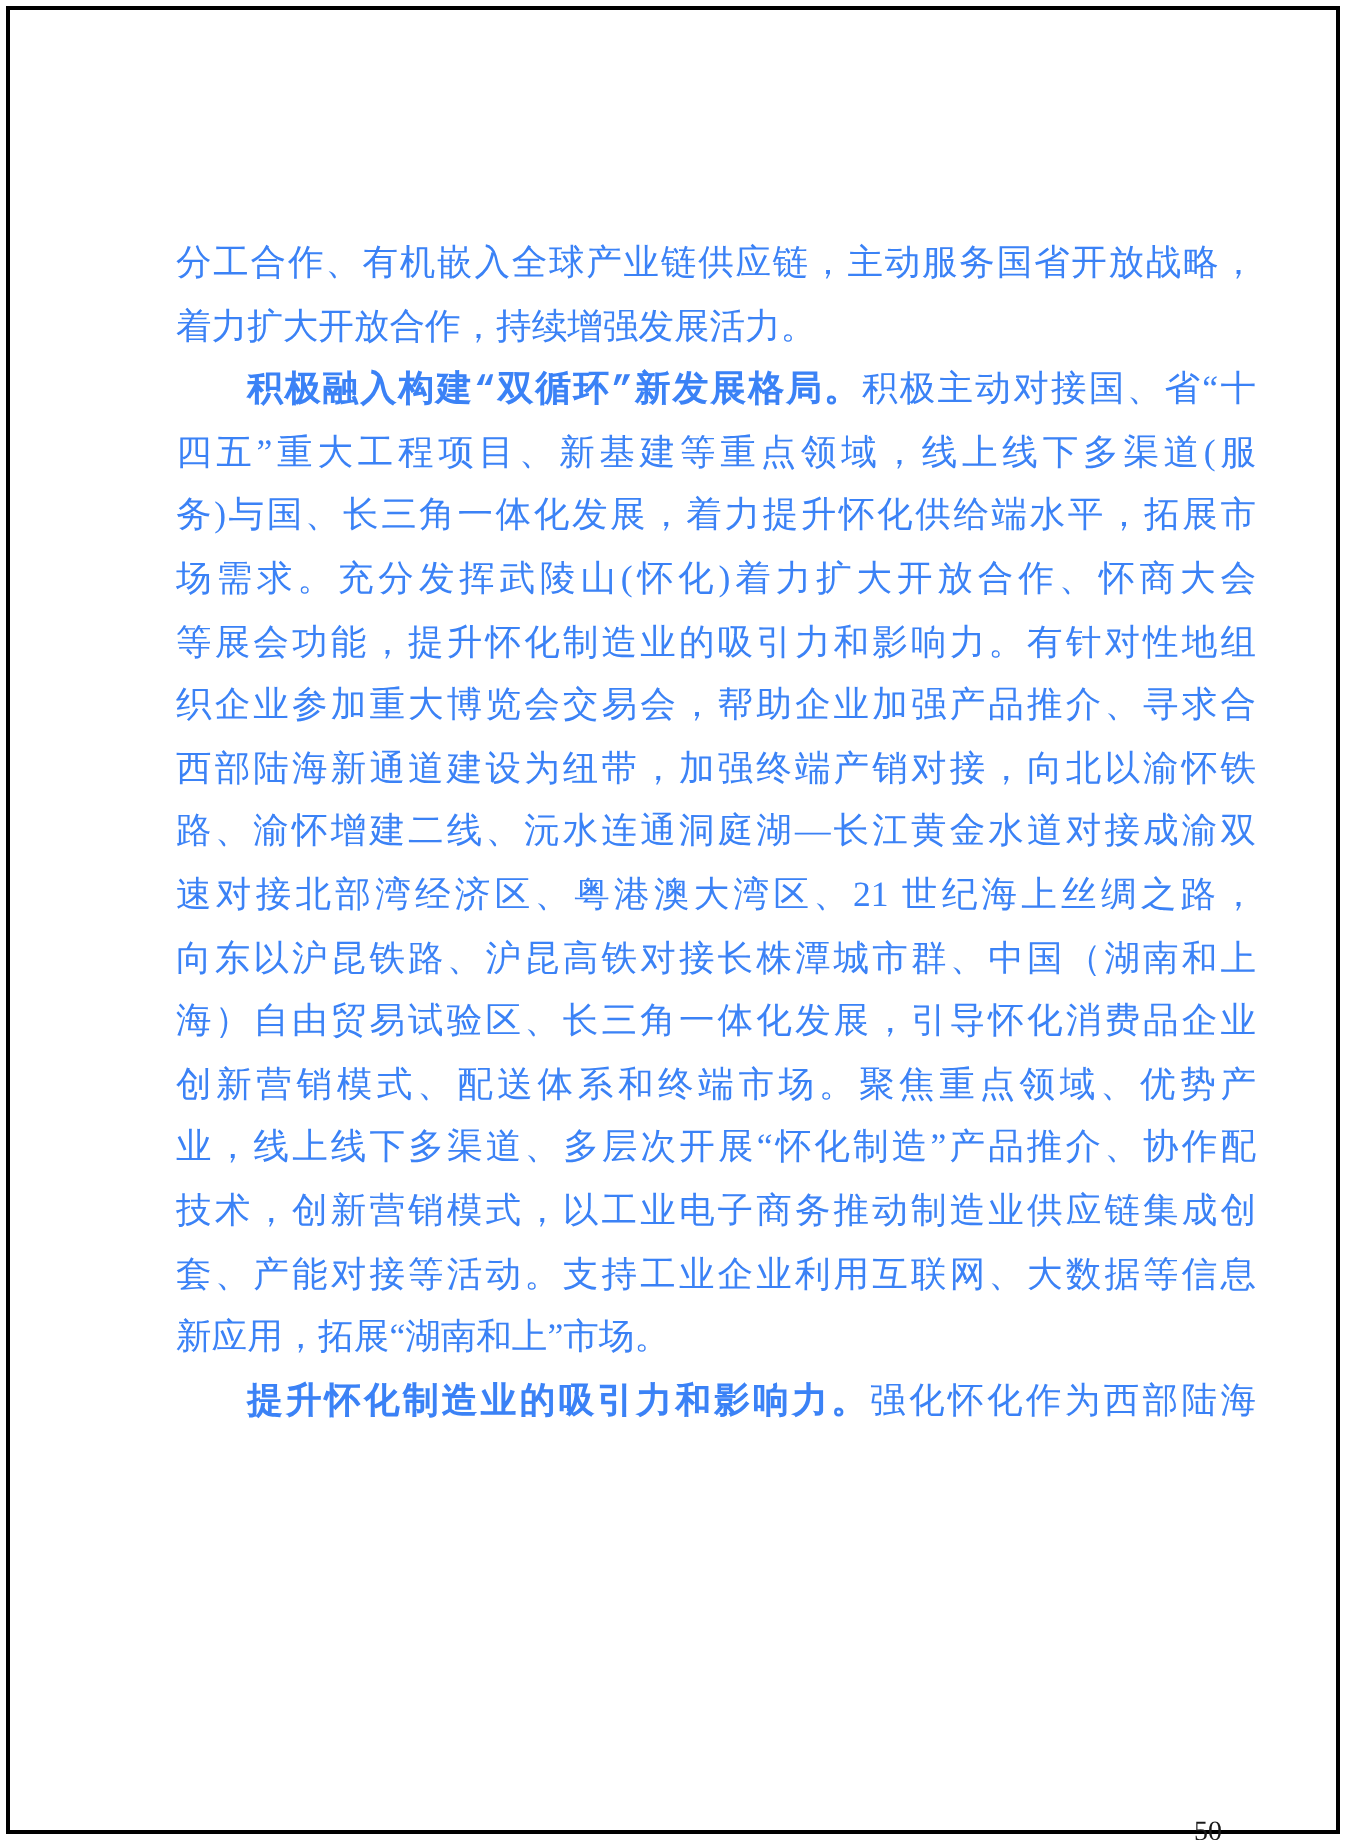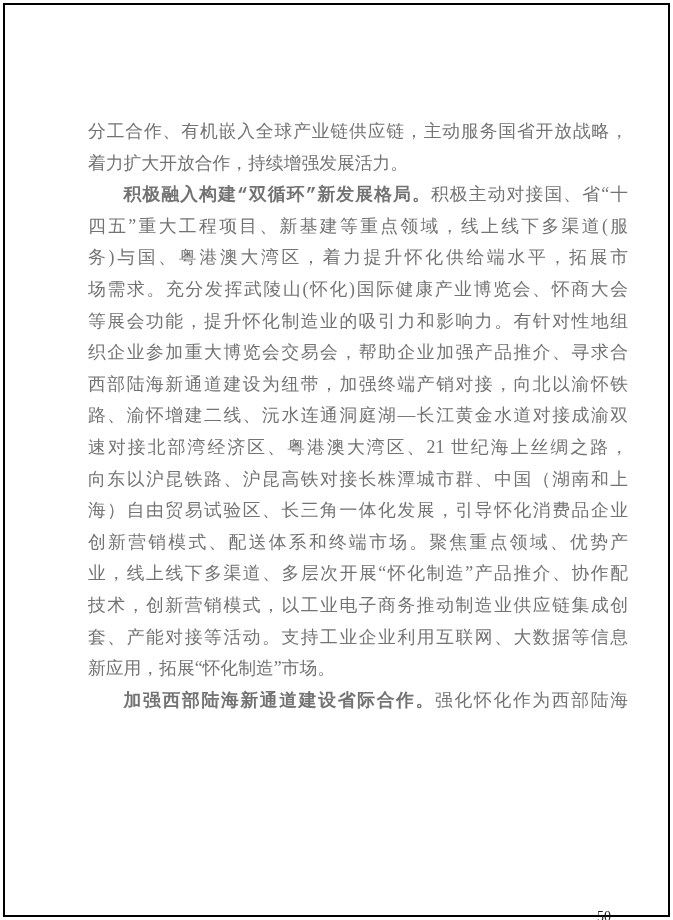--- a/index.html
+++ b/index.html
@@ -22,21 +22,21 @@
     right: 3px;
     bottom: 3px;
     border: 2px solid #000000;
     pointer-events: none;
   }
   #body-text {
     position: absolute;
     left: 88px;
     top: 116px;
     width: 540px;
-    color: #737373;
+    color: #3b82f6;
     font-size: 17.8px;
   }
   .line {
     height: 31.6px;
     line-height: 31.6px;
     white-space: nowrap;
     letter-spacing: 0;
   }
   .line.j {
     white-space: normal;
@@ -64,30 +64,30 @@
 </head>
 <body>
 
 <div id="page">
   <div id="page-border"></div>
   <div id="body-text">
       <div class="line j">分工合作、有机嵌入全球产业链供应链，主动服务国省开放战略，</div>
       <div class="line">着力扩大开放合作，持续增强发展活力。</div>
       <div class="line j indent"><b>积极融入构建“双循环”新发展格局。</b>积极主动对接国、省“十</div>
       <div class="line j">四五”重大工程项目、新基建等重点领域，线上线下多渠道(服</div>
-      <div class="line j">务)与国、粤港澳大湾区，着力提升怀化供给端水平，拓展市</div>
-      <div class="line j">场需求。充分发挥武陵山(怀化)国际健康产业博览会、怀商大会</div>
+      <div class="line j">务)与国、长三角一体化发展，着力提升怀化供给端水平，拓展市</div>
+      <div class="line j">场需求。充分发挥武陵山(怀化)着力扩大开放合作、怀商大会</div>
       <div class="line j">等展会功能，提升怀化制造业的吸引力和影响力。有针对性地组</div>
       <div class="line j">织企业参加重大博览会交易会，帮助企业加强产品推介、寻求合</div>
       <div class="line j">西部陆海新通道建设为纽带，加强终端产销对接，向北以渝怀铁</div>
       <div class="line j">路、渝怀增建二线、沅水连通洞庭湖—长江黄金水道对接成渝双</div>
       <div class="line j">速对接北部湾经济区、粤港澳大湾区、21 世纪海上丝绸之路，</div>
       <div class="line j">向东以沪昆铁路、沪昆高铁对接长株潭城市群、中国（湖南和上</div>
       <div class="line j">海）自由贸易试验区、长三角一体化发展，引导怀化消费品企业</div>
       <div class="line j">创新营销模式、配送体系和终端市场。聚焦重点领域、优势产</div>
       <div class="line j">业，线上线下多渠道、多层次开展“怀化制造”产品推介、协作配</div>
       <div class="line j">技术，创新营销模式，以工业电子商务推动制造业供应链集成创</div>
       <div class="line j">套、产能对接等活动。支持工业企业利用互联网、大数据等信息</div>
-      <div class="line">新应用，拓展“怀化制造”市场。</div>
-      <div class="line j indent"><b>加强西部陆海新通道建设省际合作。</b>强化怀化作为西部陆海</div>
+      <div class="line">新应用，拓展“湖南和上”市场。</div>
+      <div class="line j indent"><b>提升怀化制造业的吸引力和影响力。</b>强化怀化作为西部陆海</div>
     </div>
   <div id="page-number">50</div>
 </div>
 
 </body></html>

